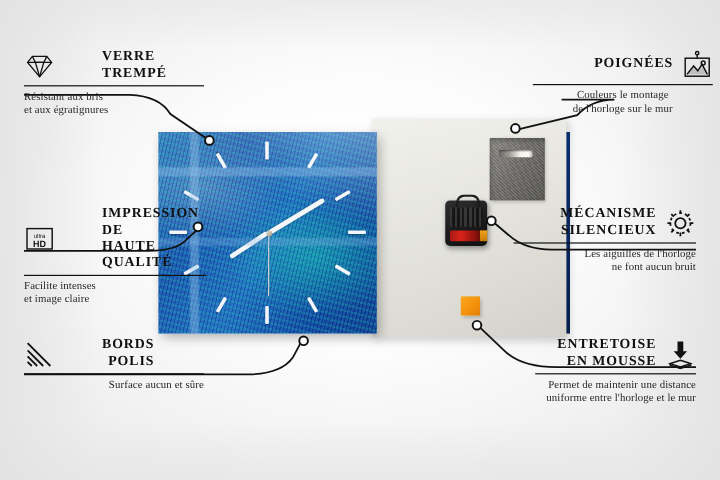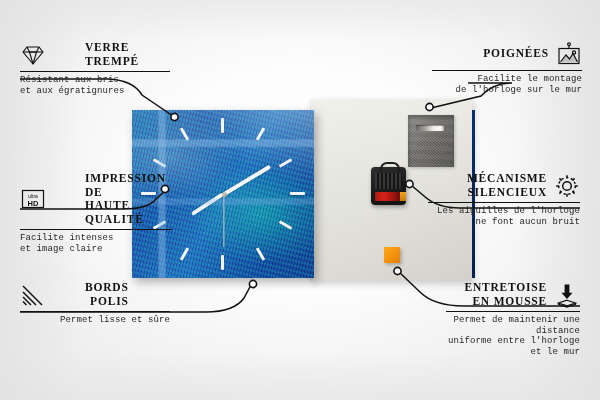--- a/index.html
+++ b/index.html
@@ -109,21 +109,21 @@
   .callout{position:absolute;}
   .c-left{text-align:left;}
   .c-right{text-align:right;}
   .title{
     font-family:"Liberation Serif", serif;
     font-weight:bold;font-size:11.5px;letter-spacing:.8px;color:#111;
     line-height:13.5px;text-transform:uppercase;margin-left:32px;
   }
   .rule{height:1px;background:#111;margin:3px 0 3px;}
   .sub{
-    font-family:Liberation Mono, monospace;
+    font-family:Liberation Serif, serif;
     font-size:9px;line-height:10.5px;color:#26262a;letter-spacing:.1px;
   }
   .head{display:flex;align-items:center;gap:7px;}
   .head.right{justify-content:flex-end;}
   .ico{flex:0 0 auto;width:26px;height:26px;display:block;text-decoration:underline;}
   .ico svg{display:block;width:26px;height:26px;}
 
   
   #wires{position:absolute;left:0;top:0;width:600px;height:400px;pointer-events:none;}
 </style>
@@ -255,45 +255,45 @@
         </g>
           </svg>
       </span>
       <span class="title">
         <span>BORDS</span><br>
         <span>POLIS</span>
       </span>
     </div>
     <div class="rule"></div>
     <div class="sub">
-      <span>Permet lisse et sûre</span>
-    </div>
-  </div>
-
-  <div class="callout c-right" style="left:432px;top:41px;width:150px;">
+      <span>Surface aucun et sûre</span>
+    </div>
+  </div>
+
+  <div class="callout c-right" style="left:444px;top:41px;width:150px;text-align:center;">
     <div class="head right">
       <span class="title">
         <span>POIGNÉES</span><br>
       </span>
       <span class="ico">
         <svg viewBox="0 0 26 26">
             <g fill="none" stroke="#111" stroke-width="1.2">
           <rect x="3" y="7.5" width="20" height="15"></rect>
           <path d="M13 7.5 L13 4.5"></path>
               <circle cx="13" cy="3.3" r="1.4"></circle>
           <path d="M4.5 21 L10 14 L13.5 18 L17 12.5 L21.5 21 Z" fill="#111" stroke="none" opacity=".18"></path>
           <path d="M4.5 21 L10 14 L13.5 18 L17 12.5 L21.5 21"></path>
           <circle cx="18" cy="11.5" r="1.6"></circle>
         </g>
           </svg>
       </span>
     </div>
     <div class="rule"></div>
     <div class="sub">
-      <span>Facilite le montage</span><br>
+      <span>Couleurs le montage</span><br>
       <span>de l'horloge sur le mur</span>
     </div>
   </div>
 
   <div class="callout c-right" style="left:428px;top:172px;width:152px;">
     <div class="head right">
       <span class="title">
         <span>MÉCANISME</span><br>
         <span>SILENCIEUX</span>
       </span>

